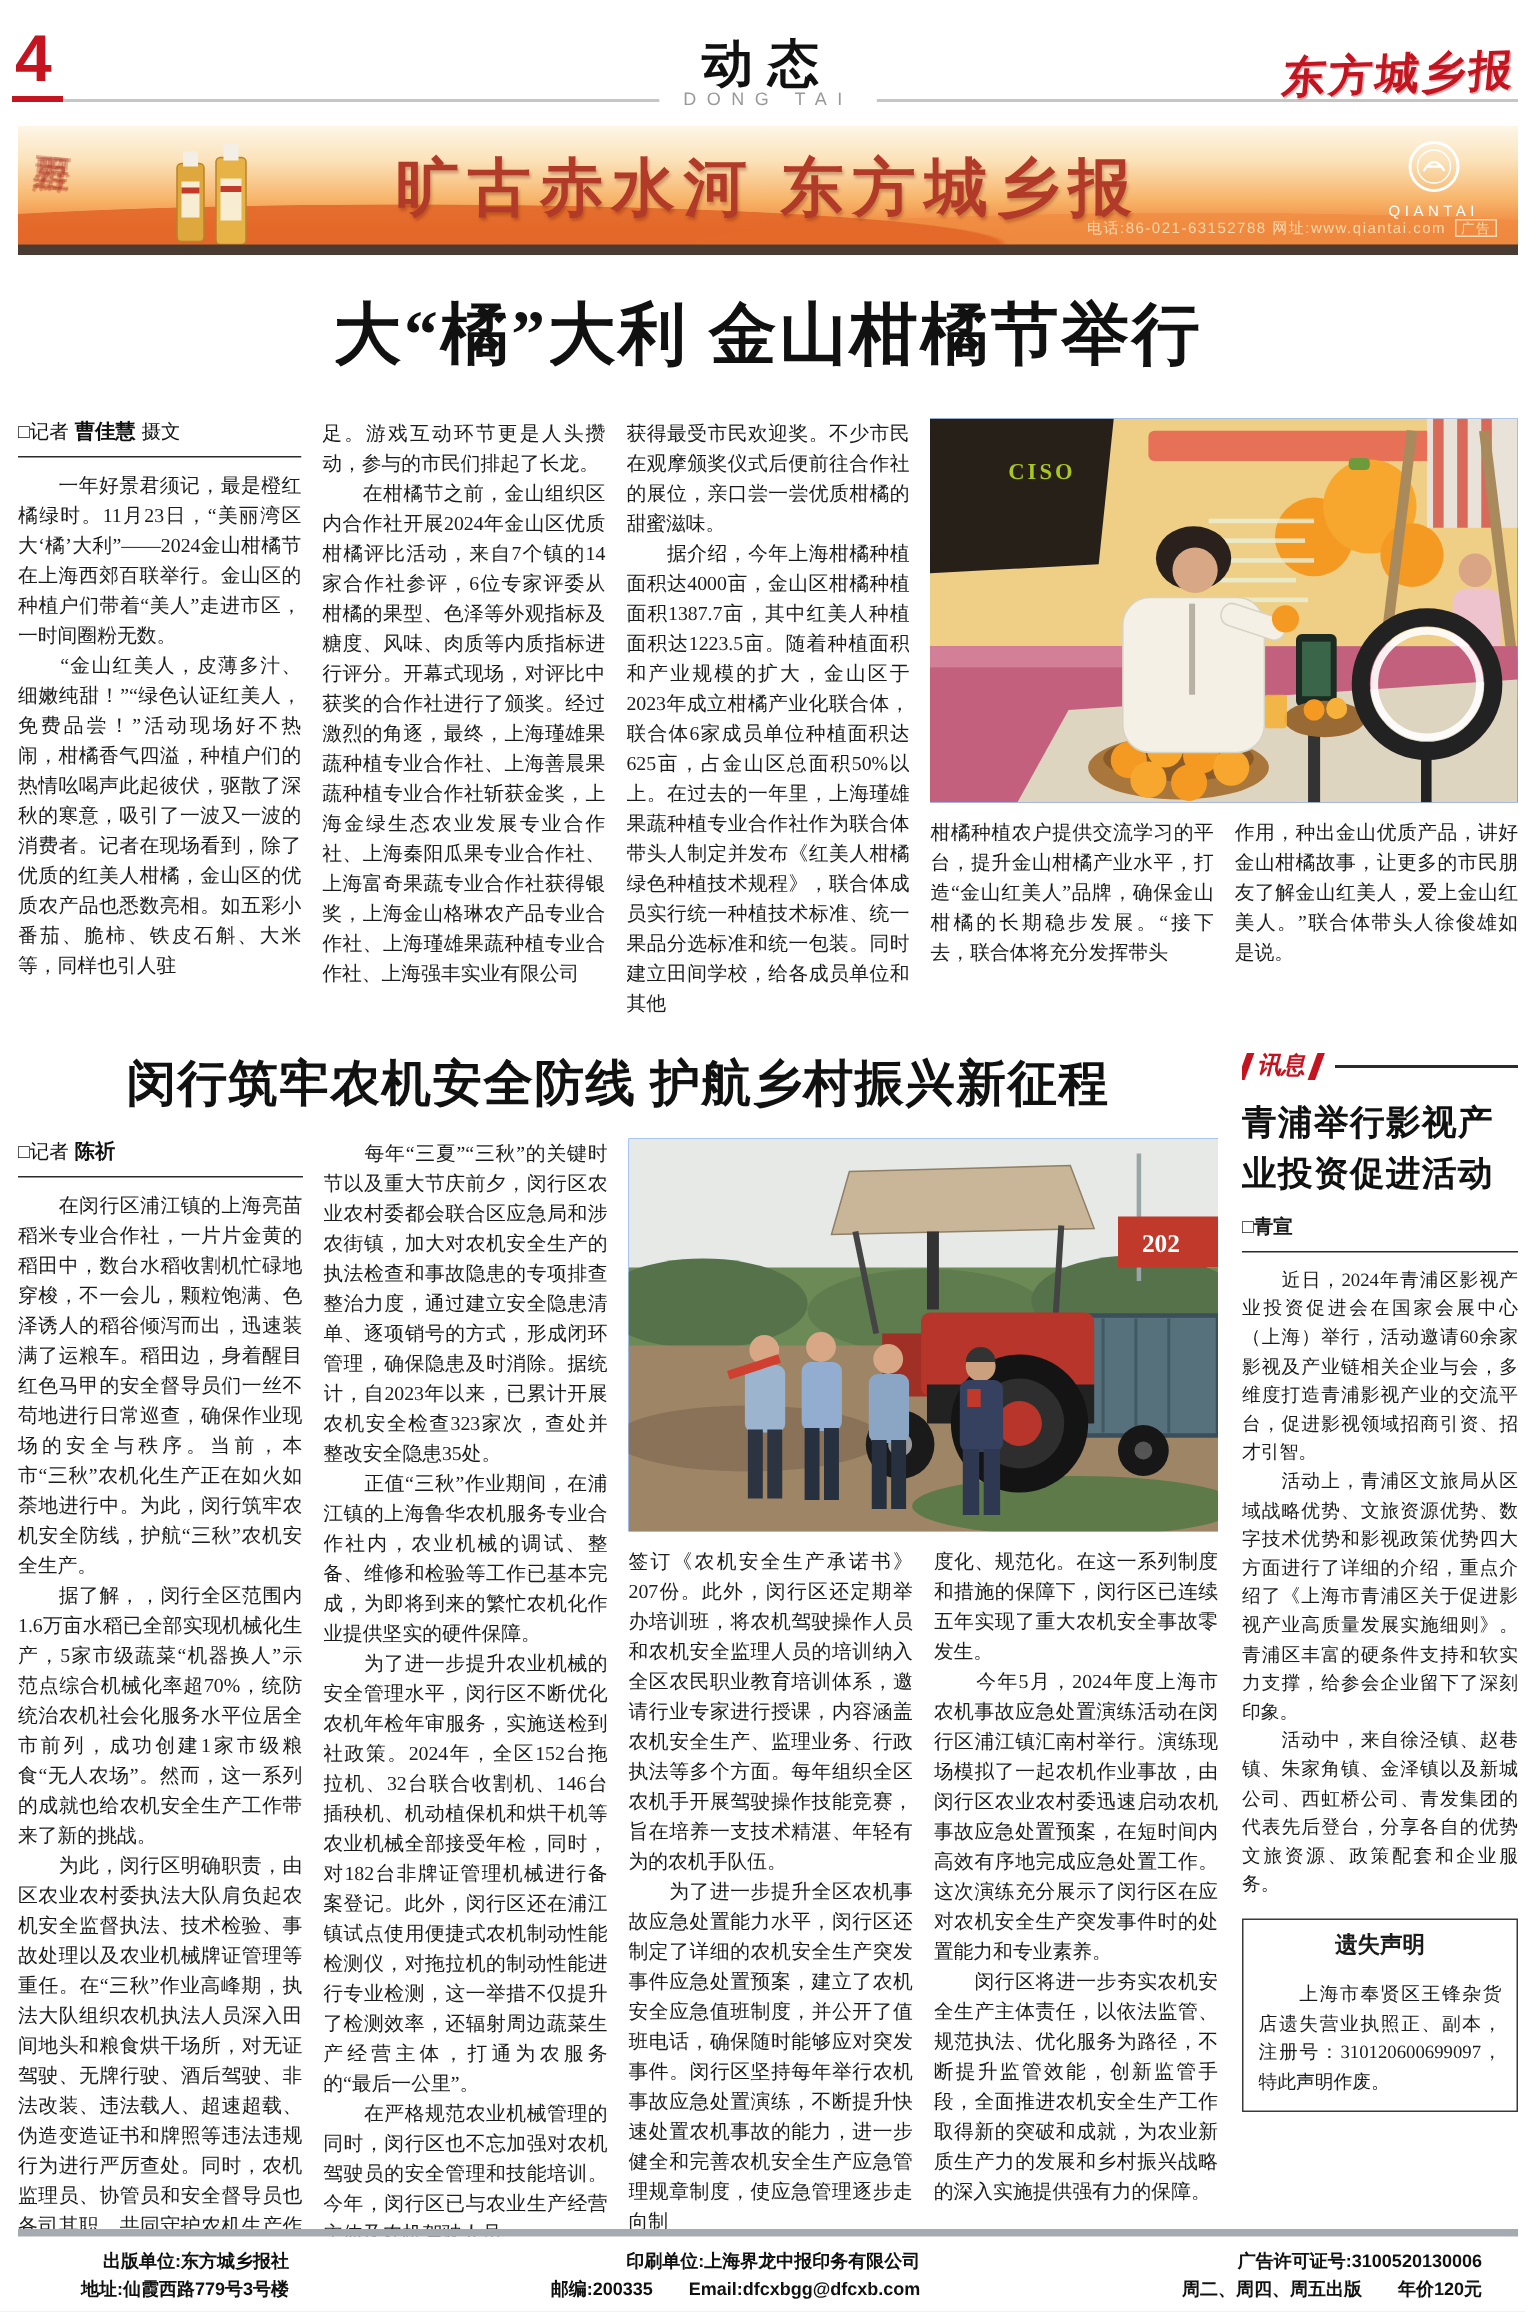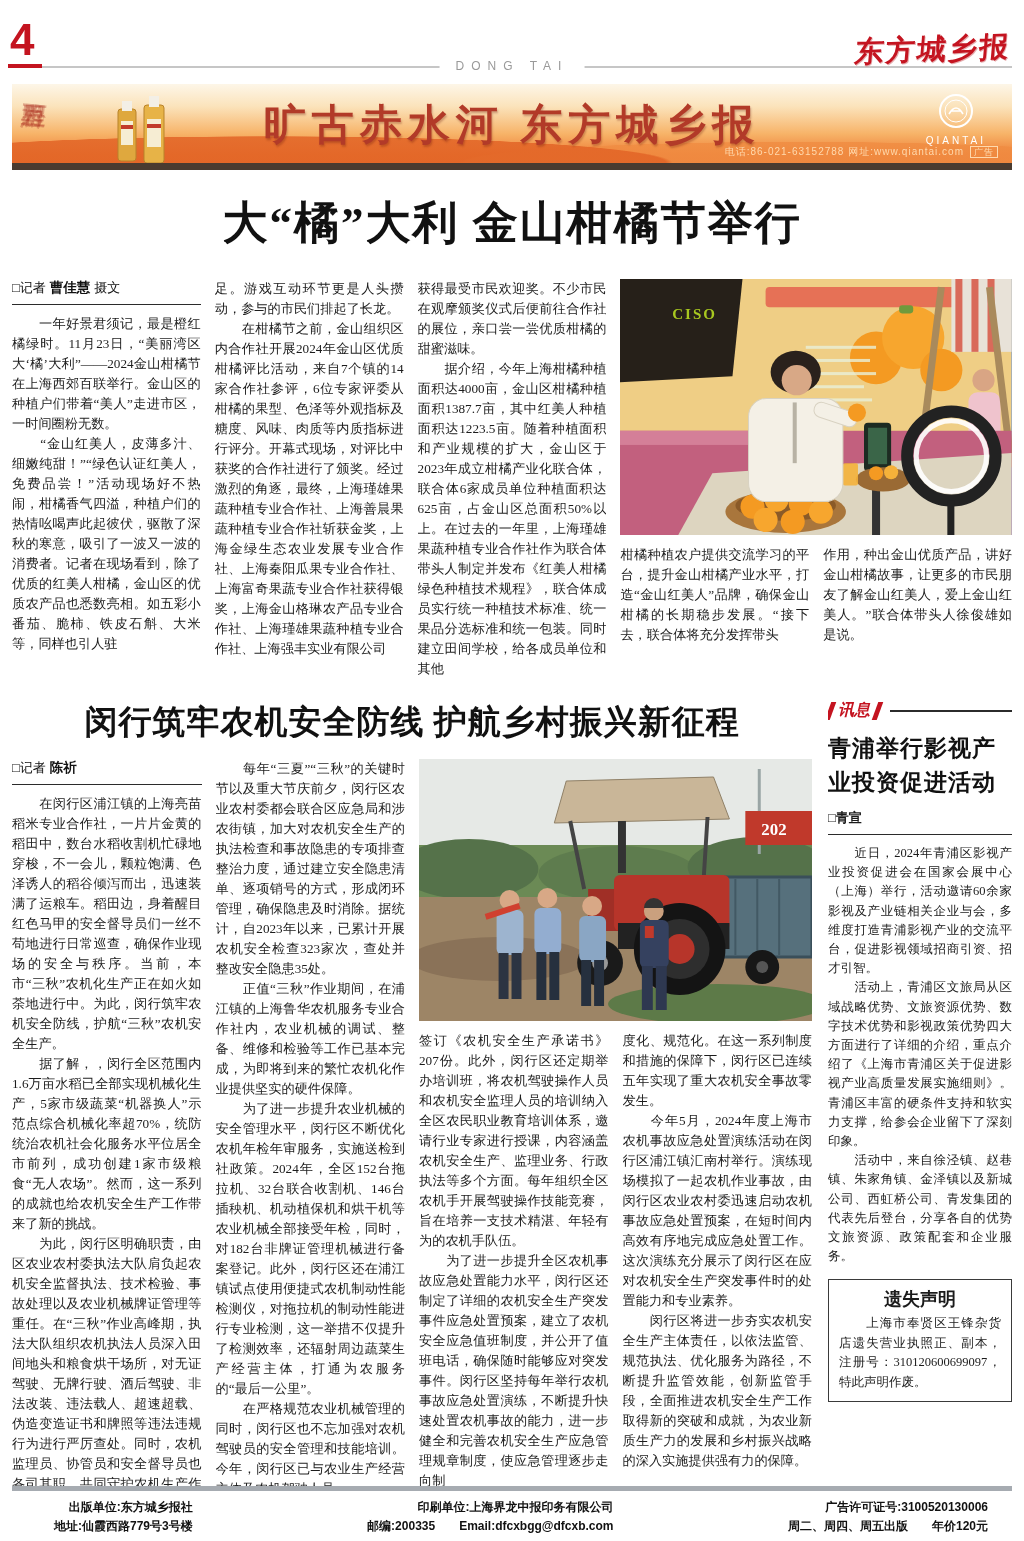--- a/index.html
+++ b/index.html
@@ -68,38 +68,39 @@
   .sidebar{position:absolute;top:700px;left:828px;right:12px;bottom:54px;overflow:hidden;}
   .side-label{display:flex;align-items:center;gap:5px;color:#c41420;font-weight:700;font-size:16px;
               font-family:"Liberation Sans",sans-serif;font-style:italic;}
   .slash{width:5px;height:18px;background:#c41420;transform:skewX(-20deg);}
   .side-line{flex:1;height:2px;background:#2b2b2b;margin-left:5px;}
   .side-title{font-size:23px;font-weight:800;line-height:34px;letter-spacing:1px;margin:11px 0 9px;color:#111;}
   .side-byline{font-size:13px;font-weight:700;font-family:"Liberation Sans",sans-serif;
                border-bottom:1.5px solid #2b2b2b;padding-bottom:7px;margin-bottom:9px;}
   .side-p{margin:0;font-size:12.5px;line-height:19.2px;text-align:justify;white-space:pre-line;}
   .notice{border:1.5px solid #3a3a3a;margin-top:13px;padding:7px 10px 9px;}
-  .notice-title{text-align:center;font-weight:800;font-size:18px;margin-bottom:3px;}
+  .notice-title{text-align:center;font-weight:800;font-size:15px;margin-bottom:14px;}
   .notice-body{font-size:12.5px;line-height:19.5px;text-align:justify;white-space:pre-line;}
 
   
   .footer{position:absolute;left:12px;right:12px;top:1486px;font-family:"Liberation Sans","DejaVu Sans",sans-serif;}
   .footer-bar{height:5px;background:#a6abb1;margin-bottom:7px;}
   .footer-cols{display:flex;justify-content:space-between;padding:0 24px 0 42px;}
   .fgroup{font-size:12px;font-weight:700;line-height:19px;color:#111;text-align:right;}
 </style>
 </head>
 <body>
 
 <div id="page">
 
   <div class="pagenum">4</div>
   <div class="pagenum-bar"></div>
   <div class="dateline">2024/11/26 星期二 责任编辑 许睿捷</div>
   <div class="header-rule"></div>
+  <div class="section-cn">动态</div>
   <div class="section-en">DONG TAI</div>
   <div class="masthead">东方城乡报</div>
 
   <div class="ad">
     <div class="ad-watermark">黔程万里</div>
     <svg class="ad-bottles" width="64" height="72" viewBox="0 0 64 72">
       <rect x="8" y="18" width="18" height="52" rx="3" fill="#dfa83e" stroke="#b9832a"></rect>
       <rect x="12" y="10" width="10" height="10" fill="#f3efe6"></rect>
       <rect x="11" y="30" width="12" height="24" fill="#f6edd3"></rect>
       <rect x="11" y="34" width="12" height="4" fill="#c23b2a"></rect>

